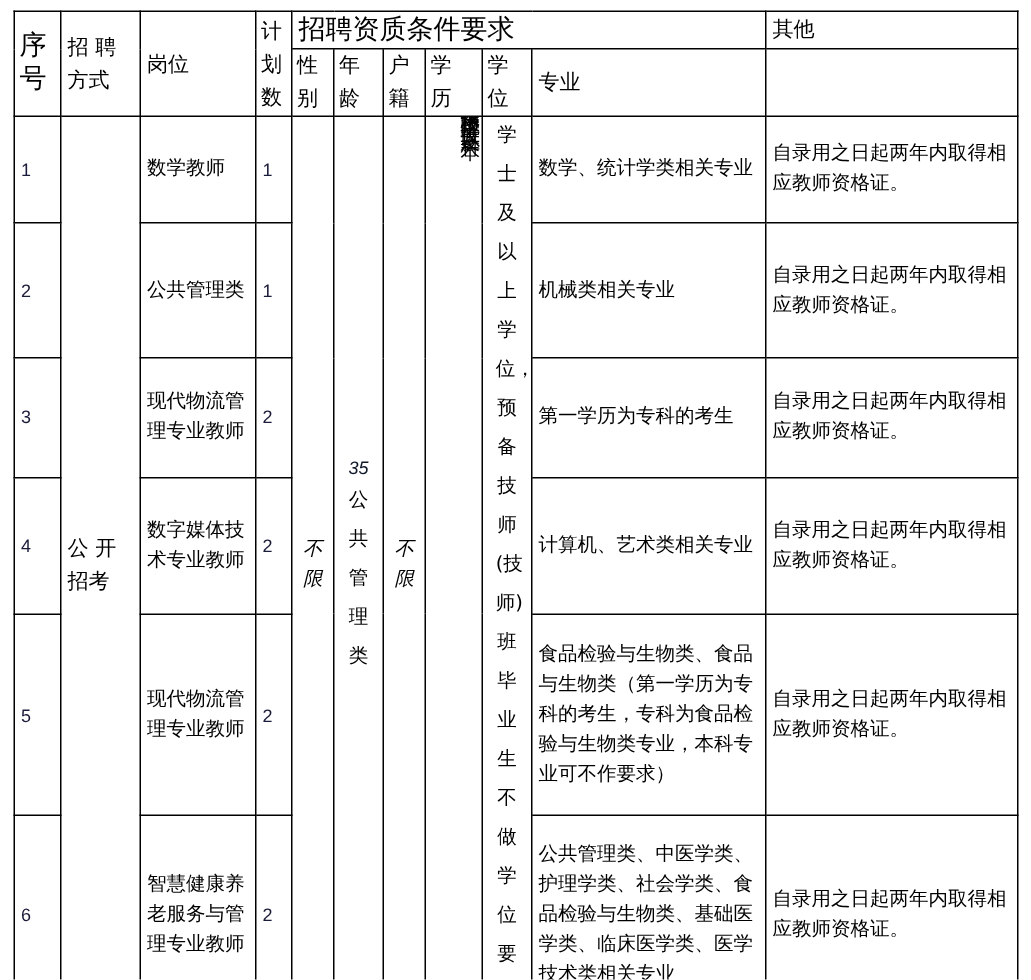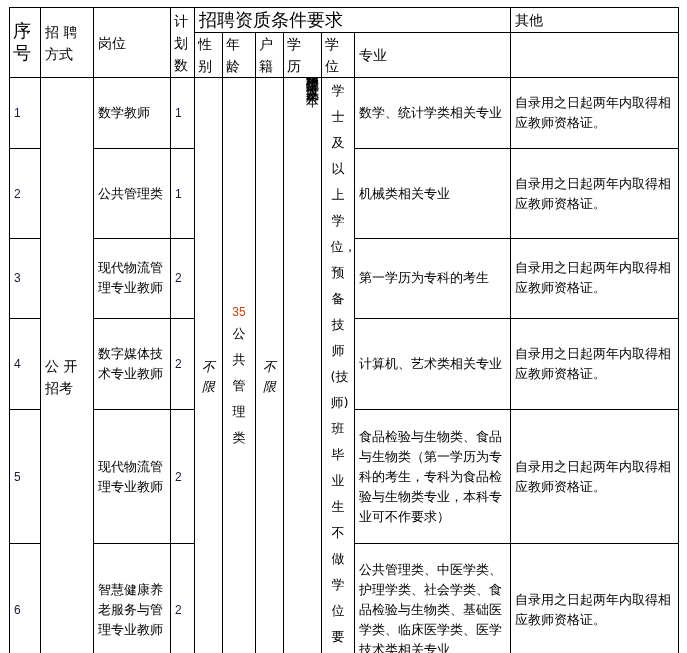--- a/index.html
+++ b/index.html
@@ -12,21 +12,21 @@
   .num { font-size:12px; color:#1b1b3a; font-family:"Liberation Sans", sans-serif; }
   .narrow { padding:0 3px; }
   .vert { writing-mode:vertical-rl; text-orientation:upright; vertical-align:top;
           padding:6px 0 0 0; font-size:13px; line-height:17px; letter-spacing:-3px; }
   .vertcol { vertical-align:middle; text-align:center; padding:0; }
   .vertcol span { display:inline-block; width:15px; line-height:20px; font-size:13px; word-break:break-all;font-style:italic; }
   .degree { text-align:center; padding:0; }
   .degree span { display:inline-block; width:15px; line-height:26px; font-size:13px; }
   .age { text-align:center; padding:0; }
   .age span { display:inline-block; width:16px; line-height:26px; font-size:13px; }
-  .age .n { font-size:12px; line-height:18px; font-family:"Liberation Sans", sans-serif; color:#c2410c; display:block; width:auto; }
+  .age .n { font-size:12px; line-height:18px; font-family:"Liberation Sans", sans-serif; color:#0f172a; display:block; width:auto;font-style:italic; }
 </style>
 </head>
 <body>
 
 <table>
   <colgroup>
     <col style="width:31px">
       <col style="width:53px">
       <col style="width:77px">
       <col style="width:24px">

